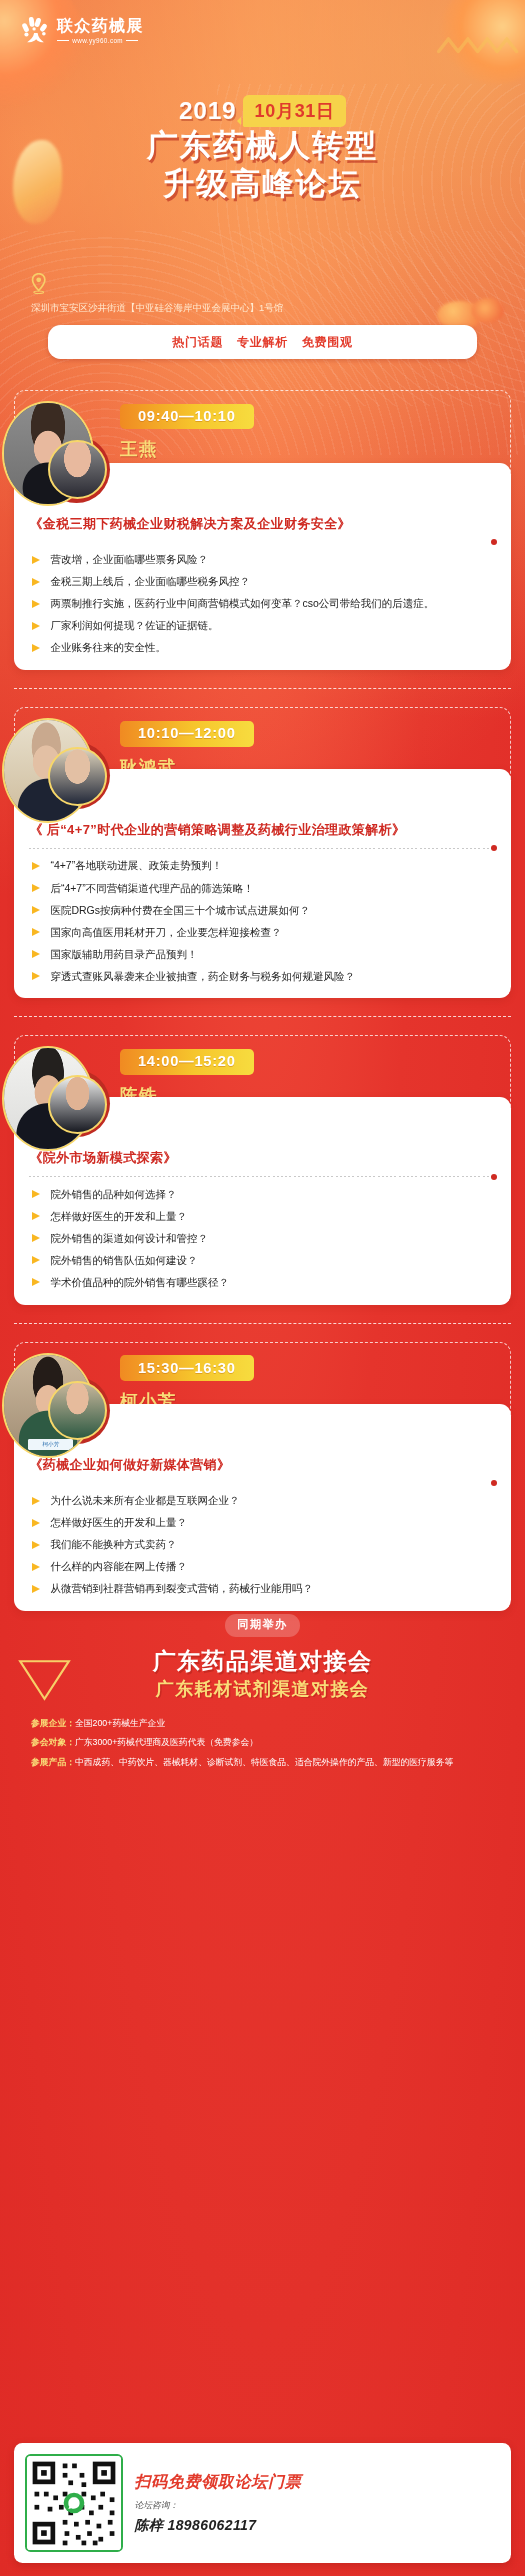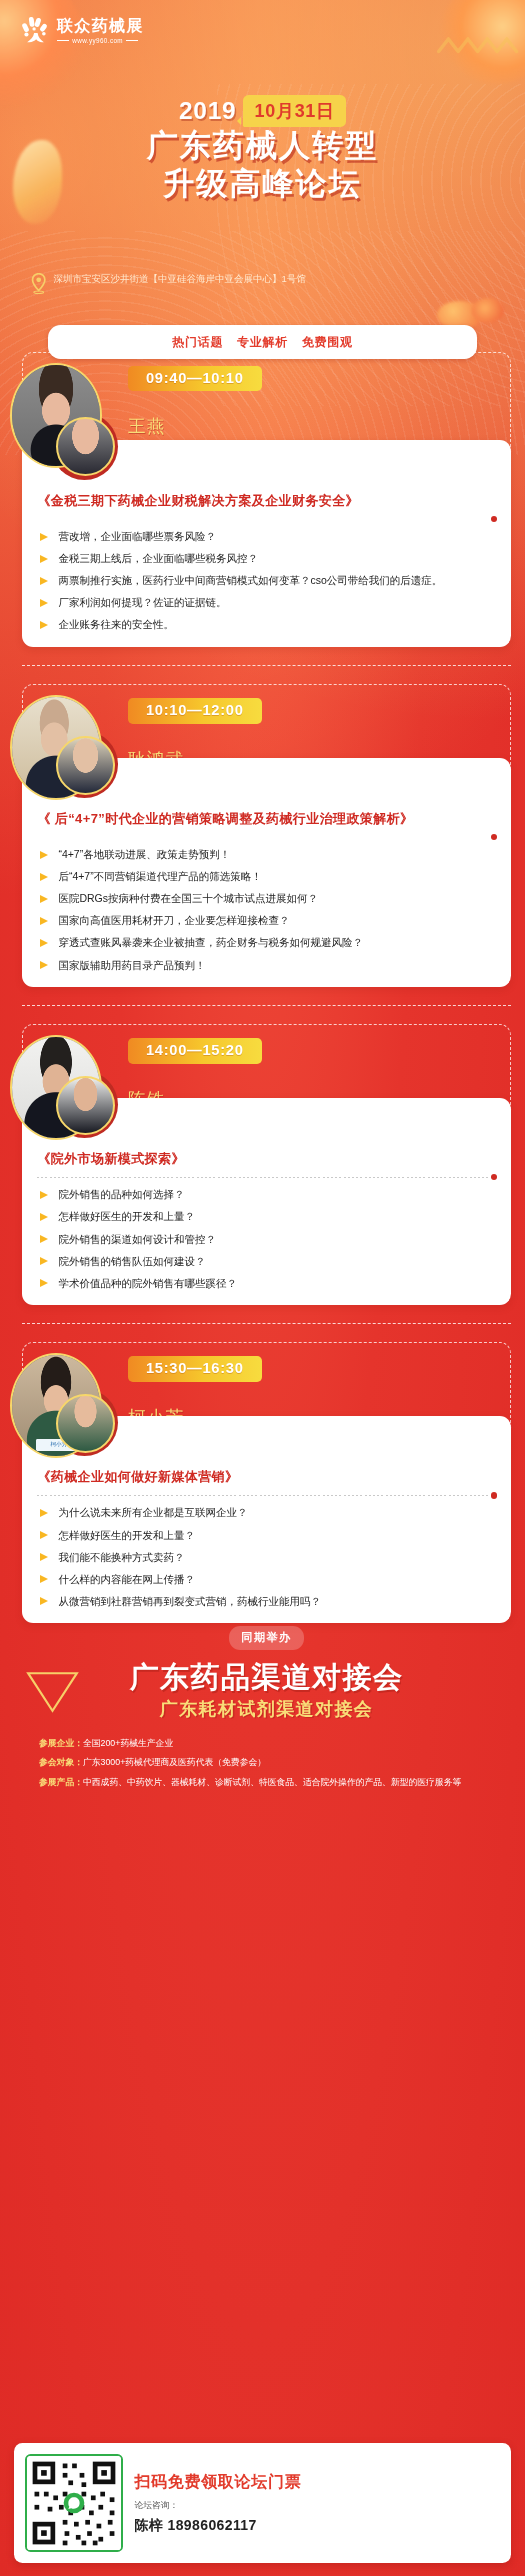--- a/index.html
+++ b/index.html
@@ -50,40 +50,40 @@
         text-shadow:1.4px 2.1px 0 rgba(150,20,15,.35);}
   .datebadge{background:#f6d34a;color:#e03a2c;font-size:18px;font-weight:bold;
     padding:3.5px 11.2px 4.9px;border-radius:5.6px 5.6px 5.6px 1.4px;letter-spacing:0.7px;position:relative;}
   .datebadge:after{content:"";position:absolute;left:-6.3px;bottom:2.8px;border:4.9px solid transparent;
     border-right-color:#f6d34a;border-left:0;}
 
   .title-main{position:absolute;left:0;right:0;top:127px;text-align:center;}
   .title-main .l{font-size:31px;font-weight:bold;color:#fff;letter-spacing:2.1px;line-height:1.22;
     text-shadow:2.1px 2.8px 0 rgba(176,30,22,.55);}
 
-  .addr{position:absolute;left:31px;right:21px;top:272px;display:flex;gap:7px;align-items:flex-start;}
+  .addr{position:absolute;left:31px;right:21px;top:272px;display:flex;gap:7px;align-items:flex-start;flex-direction:column;}
   .pin{flex:0 0 auto;width:15.4px;height:21px;position:relative;margin-top:1.4px;}
   .addr-text{color:#ffe9cf;font-size:9.5px;line-height:1.55;}
 
   .tags{position:absolute;left:48px;right:48px;top:325px;height:34px;background:#fff;border-radius:12.6px;
     display:flex;align-items:center;justify-content:center;gap:14px;
     box-shadow:0 1.4px 4.2px rgba(140,20,15,.25);}
   .tags span{color:#e33c2c;font-size:12px;font-weight:bold;letter-spacing:0.7px;}
 
   
   .session{position:relative;margin:0 14px;}
   .spk{position:relative;border:1.4px dashed rgba(255,255,255,.75);border-radius:11.2px;
     padding:12.6px 11.2px 11.2px 105px;min-height:105px;}
   .spk .photo{position:absolute;left:-12.6px;top:9.8px;width:92px;height:105px;border-radius:50%;
     border:2.1px solid #f7d76a;overflow:hidden;background:#6a6a6a;z-index:3;}
   .spk .photo .ph{position:absolute;inset:0;}
   .timebadge{display:inline-block;padding:4.2px 18px 5.6px;border-radius:4.9px;font-size:14.7px;font-weight:bold;
     color:#fff;letter-spacing:0.7px;background:linear-gradient(90deg,#f08a22 0%,#f6c52c 55%,#f7dc3f 100%);
     text-shadow:0 1.4px 0 rgba(175,85,10,.35);}
-  .spk-name{margin-top:23px;font-size:17.5px;font-weight:normal;color:#f9dd78;letter-spacing:1.4px;
+  .spk-name{margin-top:8px;font-size:17.5px;font-weight:bold;color:#f9dd78;letter-spacing:1.4px;
     text-shadow:0.7px 1.4px 0 rgba(150,25,18,.4);}
   .spk-bio{margin-top:4.2px;font-size:8.8px;line-height:1.6;color:#fff;font-weight:bold;}
 
   .card{position:relative;background:#fff;border-radius:11.2px;margin-top:-43px;
     padding:52px 15.4px 14px 15.4px;box-shadow:0 2.1px 7px rgba(150,25,18,.18);}
   .card .badge-circle{position:absolute;left:29px;top:-27px;width:67px;height:67px;border-radius:50%;
     background:#bf2b22;z-index:2;overflow:hidden;border:0;}
   .card .badge-inner{position:absolute;left:34px;top:-22.4px;width:59px;height:59px;border-radius:50%;
     border:2.1px solid #f7d76a;overflow:hidden;z-index:3;background:#7a7a7a;}
   .topic{color:#cf2a22;font-size:13px;font-weight:bold;line-height:1.42;letter-spacing:0.4px;}
@@ -95,35 +95,35 @@
   ul.points li:last-child{margin-bottom:0;}
   ul.points li:before{content:"";position:absolute;left:2.8px;top:3.5px;width:0;height:0;
     border-left:8.4px solid #f9b722;border-top:4.2px solid transparent;border-bottom:4.2px solid transparent;}
 
   .divider{height:0;border-top:1.4px dashed rgba(255,255,255,.8);margin:18px 0 18px;}
 
   
   .expo{margin:0 0 0 0;padding:2.8px 0 0;position:relative;text-align:center;}
   .samechip{display:inline-block;background:rgba(255,255,255,.22);color:#fff;font-size:11.2px;font-weight:bold;
     letter-spacing:1.4px;padding:3.5px 12.6px 4.9px;border-radius:11.2px;}
-  .expo h2{color:#fff;font-size:29px;font-weight:bold;letter-spacing:1.4px;margin-top:9.8px;line-height:1.28;
+  .expo h2{color:#fff;font-size:23px;font-weight:bold;letter-spacing:1.4px;margin-top:9.8px;line-height:1.28;
     text-shadow:1.4px 2.1px 0 rgba(165,28,20,.45);}
   .expo h3{color:#f9dd78;font-size:18px;font-weight:bold;letter-spacing:1.4px;line-height:1.3;margin-top:1.4px;
     text-shadow:1.4px 1.4px 0 rgba(165,28,20,.4);}
   .tri{position:absolute;left:17px;top:46px;width:0;height:0;
     border-left:24px solid transparent;border-right:24px solid transparent;border-top:36px solid transparent;}
   .tri svg{position:absolute;left:-24px;top:-36px;}
   .expo-info{margin:15.4px 21px 0 31px;text-align:left;}
   .expo-info .row{display:flex;margin-bottom:6.3px;font-size:8.8px;line-height:1.5;}
   .expo-info .k{flex:0 0 auto;color:#f9dd78;font-weight:bold;white-space:nowrap;}
   .expo-info .v{color:#fff;}
 
   
   .qrcard{position:absolute;left:14px;right:14px;bottom:12.6px;height:120px;background:#fff;border-radius:8.4px;
-    display:flex;align-items:center;padding:9.8px 11.2px;gap:11.2px;box-shadow:0 2.1px 7px rgba(140,20,15,.28);}
+    display:flex;align-items:center;padding:9.8px 11.2px;gap:11.2px;box-shadow:0 2.1px 7px rgba(140,20,15,.28);font-style:italic;}
   .qrbox{flex:0 0 auto;width:98px;height:98px;border:2.1px solid #2fae4a;border-radius:5.6px;position:relative;
     background:#fff;overflow:hidden;}
   .qrtext{flex:1 1 auto;}
   .qrtext .t1{color:#e23a2b;font-size:16px;font-weight:bold;letter-spacing:0.7px;}
   .qrtext .t2{color:#555;font-size:8.8px;margin-top:7px;}
   .qrtext .t3{color:#222;font-size:14px;font-weight:bold;margin-top:4.9px;letter-spacing:0.4px;}
 </style>
 </head>
 <body>
 
@@ -185,21 +185,21 @@
     </span>
     <span class="addr-text">深圳市宝安区沙井街道【中亚硅谷海岸中亚会展中心】1号馆</span>
   </div>
 
   <div class="tags">
     <span>热门话题</span>
     <span>专业解析</span>
     <span>免费围观</span>
   </div>
 
-  <div style="position:absolute;left:0;right:0;top:352px;padding-left:8px;">
+  <div style="position:absolute;left:0;right:0;top:390px;">
 
     <div class="session">
       <div class="spk">
         <div class="photo">
           <div class="ph" style="background:
             radial-gradient(circle at 50% 84%, #15161c 0 26%, rgba(0,0,0,0) 27%),
             radial-gradient(ellipse at 50% 45%, #e8b99e 0 22%, rgba(0,0,0,0) 23%),
             radial-gradient(ellipse at 50% 24%, #3a2b22 0 27%, rgba(0,0,0,0) 28%),
             linear-gradient(180deg,#8d8d8d,#6e6e6e);"></div>
         </div>
@@ -239,22 +239,22 @@
       <div class="card">
         <div class="badge-circle"></div>
         <div class="badge-inner" style="background:radial-gradient(ellipse at 50% 32%,#e3c0a4 0 32%,rgba(0,0,0,0) 33%),linear-gradient(180deg,#ded3bb,#23293a);"></div>
         <div class="topic">《 后“4+7”时代企业的营销策略调整及药械行业治理政策解析》</div>
         <div class="rule"></div>
         <ul class="points">
           <li>“4+7”各地联动进展、政策走势预判！</li>
           <li>后“4+7”不同营销渠道代理产品的筛选策略！</li>
           <li>医院DRGs按病种付费在全国三十个城市试点进展如何？</li>
           <li>国家向高值医用耗材开刀，企业要怎样迎接检查？</li>
+          <li>国家版辅助用药目录产品预判！</li>
           <li>穿透式查账风暴袭来企业被抽查，药企财务与税务如何规避风险？</li>
-          <li>国家版辅助用药目录产品预判！</li>
         </ul>
       </div>
       <div class="divider"></div>
     </div>
 
     <div class="session">
       <div class="spk">
         <div class="photo">
           <div class="ph" style="background:
             radial-gradient(circle at 50% 86%, #14161f 0 32%, rgba(0,0,0,0) 33%),

